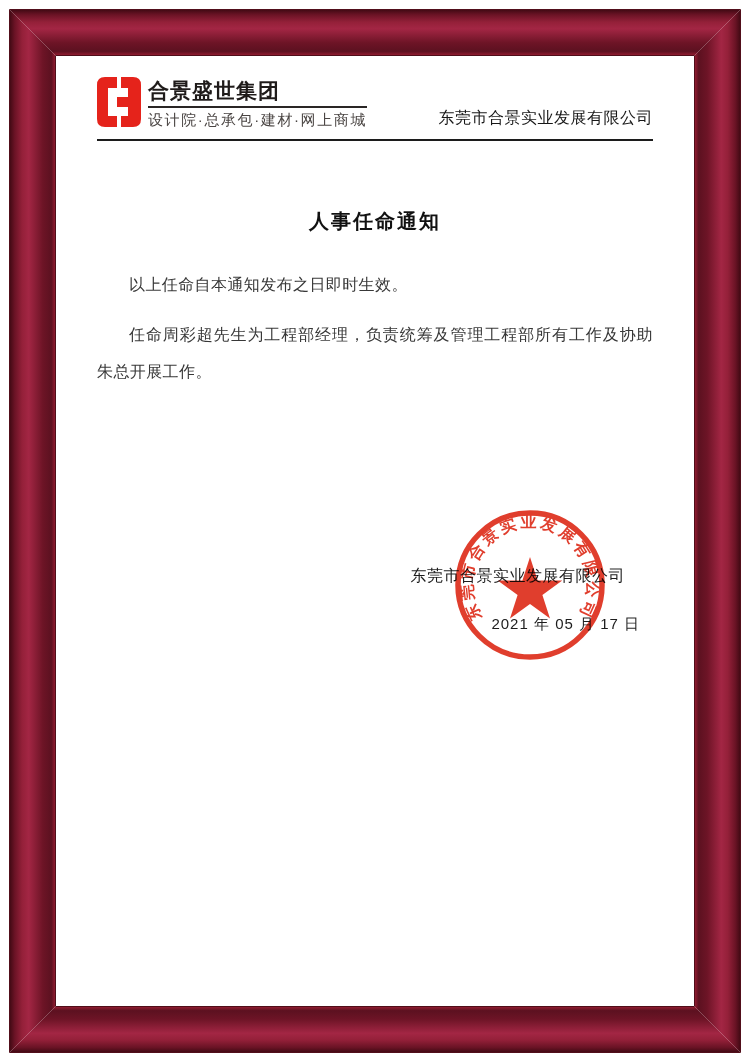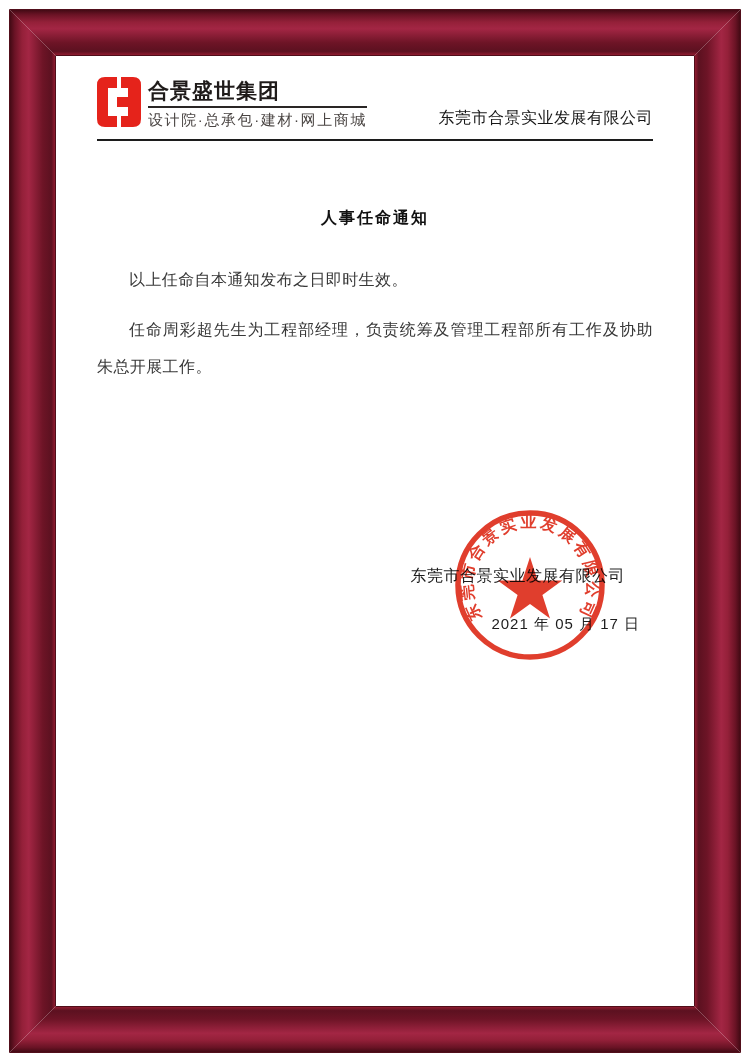--- a/index.html
+++ b/index.html
@@ -24,21 +24,21 @@
   .header{display:flex;justify-content:space-between;align-items:flex-end;margin-top:21px;}
   .logo{display:flex;align-items:flex-start;gap:7px;justify-content:flex-end;}
   .logo-mark{width:44px;height:50px;display:block;}
   .logo-text{display:flex;flex-direction:column;}
   .brand{font-size:21px;font-weight:bold;color:#1f1b1a;letter-spacing:1px;line-height:1.35;}
   .brand-rule{height:2px;background:#2a2625;margin-top:1px;}
   .tagline{font-size:15px;color:#4a4543;letter-spacing:1.6px;margin-top:3px;white-space:nowrap;}
   .header-company{font-size:16px;color:#171717;margin-bottom:1px;letter-spacing:0.5px;}
   .header-rule{height:2px;background:#1c1c1c;margin-top:9px;}
   
-  h1.doc-title{margin:66px 0 0 0;text-align:center;font-size:16px;font-weight:bold;
+  h1.doc-title{margin:66px 0 0 0;text-align:center;font-size:20px;font-weight:bold;
     color:#111;letter-spacing:2px;line-height:1.4;}
   .body-text{margin-top:31px;}
   .body-text p{margin:0 0 13px 0;font-size:16px;line-height:37px;color:#383838;
     text-indent:2em;text-align:justify;letter-spacing:0.4px;}
   
   .sig-name{position:absolute;top:510px;right:69px;font-size:16px;color:#1d1d1d;letter-spacing:0.5px;}
   .sig-date{position:absolute;top:559px;right:54px;font-size:15px;color:#1d1d1d;letter-spacing:1px;}
   .seal{position:absolute;top:444px;left:389px;width:170px;height:170px;
     mix-blend-mode:multiply;opacity:0.93;pointer-events:none;}
   .seal svg{width:100%;height:100%;display:block;}

